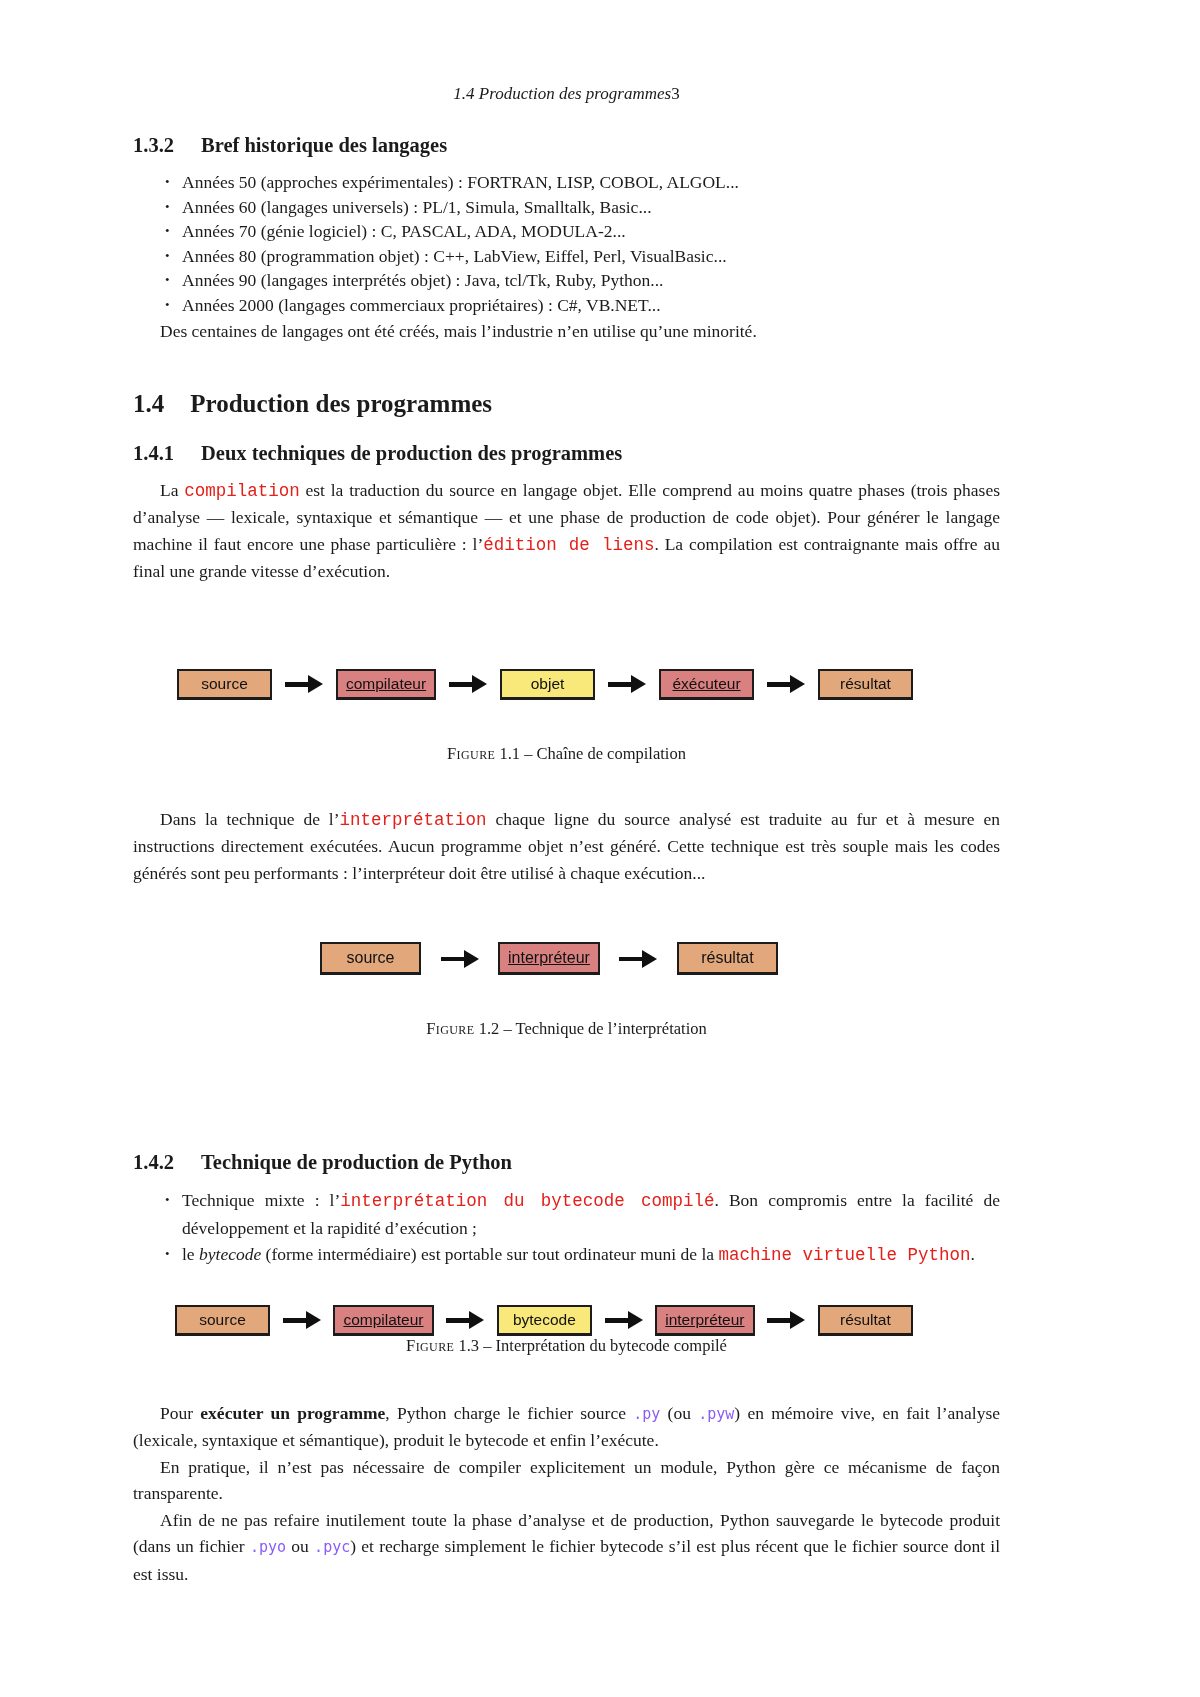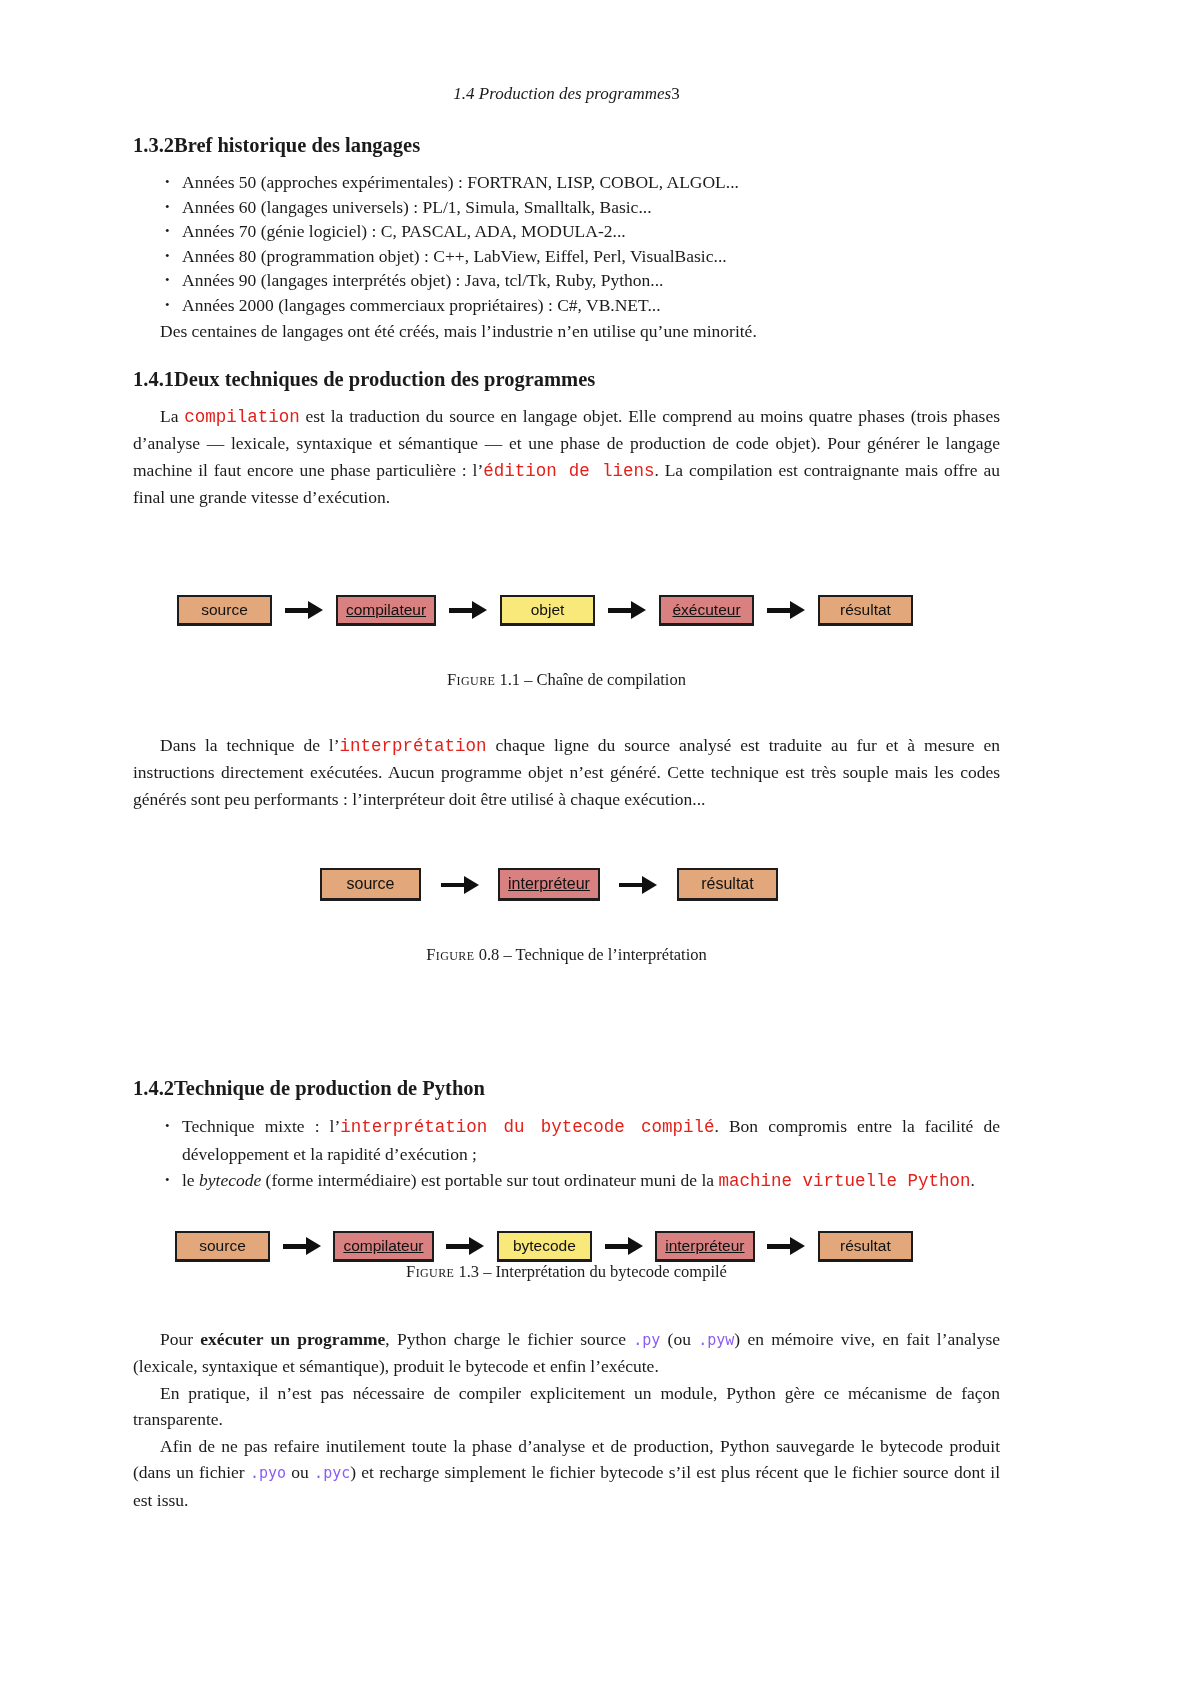--- a/index.html
+++ b/index.html
@@ -10,21 +10,21 @@
   }
   .page{box-sizing:border-box;width:1200px;height:1697px;padding:84px 200px 0 133px;}
 
   
   .runhead{display:flex;justify-content:center;align-items:baseline;
     font-size:17px;font-style:italic;}
   .runhead .pagenum{font-style:normal;}
 
   
   .h-sub{font-size:20.5px;font-weight:bold;margin-top:30px;display:flex;}
-  .h-sub .num{}
+  .h-sub .num{margin-right:27px;}
   .h-main{font-size:25px;font-weight:bold;margin-top:46px;display:flex;}
   .h-main .num{margin-right:26px;}
 
   
   .para{font-size:17.5px;line-height:26.5px;text-align:justify;text-indent:27px;margin:0;}
   .mt12{margin-top:12px;} .mt42{margin-top:42px;} .mt44{margin-top:44px;}
   .red{color:#e3201a;font-family:Liberation Mono, monospace;}
   .bold{font-weight:bold;}
   .ital{font-style:italic;}
   .mono{font-family:"DejaVu Sans Mono", monospace;font-size:15px;color:#8b5cf6;}
@@ -80,20 +80,24 @@
   <ul class="blist">
     <li><span class="dot">•</span><span>Années 50 (approches expérimentales) : FORTRAN, LISP, COBOL, ALGOL...</span></li>
     <li><span class="dot">•</span><span>Années 60 (langages universels) : PL/1, Simula, Smalltalk, Basic...</span></li>
     <li><span class="dot">•</span><span>Années 70 (génie logiciel) : C, PASCAL, ADA, MODULA-2...</span></li>
     <li><span class="dot">•</span><span>Années 80 (programmation objet) : C++, LabView, Eiffel, Perl, VisualBasic...</span></li>
     <li><span class="dot">•</span><span>Années 90 (langages interprétés objet) : Java, tcl/Tk, Ruby, Python...</span></li>
     <li><span class="dot">•</span><span>Années 2000 (langages commerciaux propriétaires) : C#, VB.NET...</span></li>
   </ul>
   <p class="closing">Des centaines de langages ont été créés, mais l’industrie n’en utilise qu’une minorité.</p>
 
+  <div class="h-main">
+    <span class="num">1.4</span>
+    <span>Production des programmes</span>
+  </div>
 
   <div class="h-sub" style="margin-top:24px;">
     <span class="num">1.4.1</span>
     <span>Deux techniques de production des programmes</span>
   </div>
 
   <p class="para mt12"><span>La </span><span class="red">compilation</span><span> est la traduction du source en langage objet. Elle comprend au moins quatre phases (trois phases d’analyse — lexicale, syntaxique et sémantique — et une phase de production de code objet). Pour générer le langage machine il faut encore une phase particulière : l’</span><span class="red">édition de liens</span><span>. La compilation est contraignante mais offre au final une grande vitesse d’exécution.</span></p>
 
   <div class="flow flow5">
     <div class="fbox tan">source</div>
@@ -110,21 +114,21 @@
 
   <p class="para mt42"><span>Dans la technique de l’</span><span class="red">interprétation</span><span> chaque ligne du source analysé est traduite au fur et à mesure en instructions directement exécutées. Aucun programme objet n’est généré. Cette technique est très souple mais les codes générés sont peu performants : l’interpréteur doit être utilisé à chaque exécution...</span></p>
 
   <div class="flow flow3">
     <div class="fbox tan">source</div>
     <div class="arrow"></div>
     <div class="fbox pink">interpréteur</div>
     <div class="arrow"></div>
     <div class="fbox tan">résultat</div>
   </div>
-  <p class="caption cap2"><span class="figword">Figure</span><span> 0.8 – Technique de l’interprétation</span></p>
+  <p class="caption cap2"><span class="figword">Figure</span><span> 1.2 – Technique de l’interprétation</span></p>
 
   <div class="h-sub s142">
     <span class="num">1.4.2</span>
     <span>Technique de production de Python</span>
   </div>
 
   <ul class="blist wide">
     <li><span class="dot">•</span><span>Technique mixte : l’</span><span class="red">interprétation du bytecode compilé</span><span>. Bon compromis entre la facilité de développement et la rapidité d’exécution ;</span></li>
     <li><span class="dot">•</span><span>le </span><span class="ital">bytecode</span><span> (forme intermédiaire) est portable sur tout ordinateur muni de la </span><span class="red">machine virtuelle Python</span><span>.</span></li>
   </ul>

